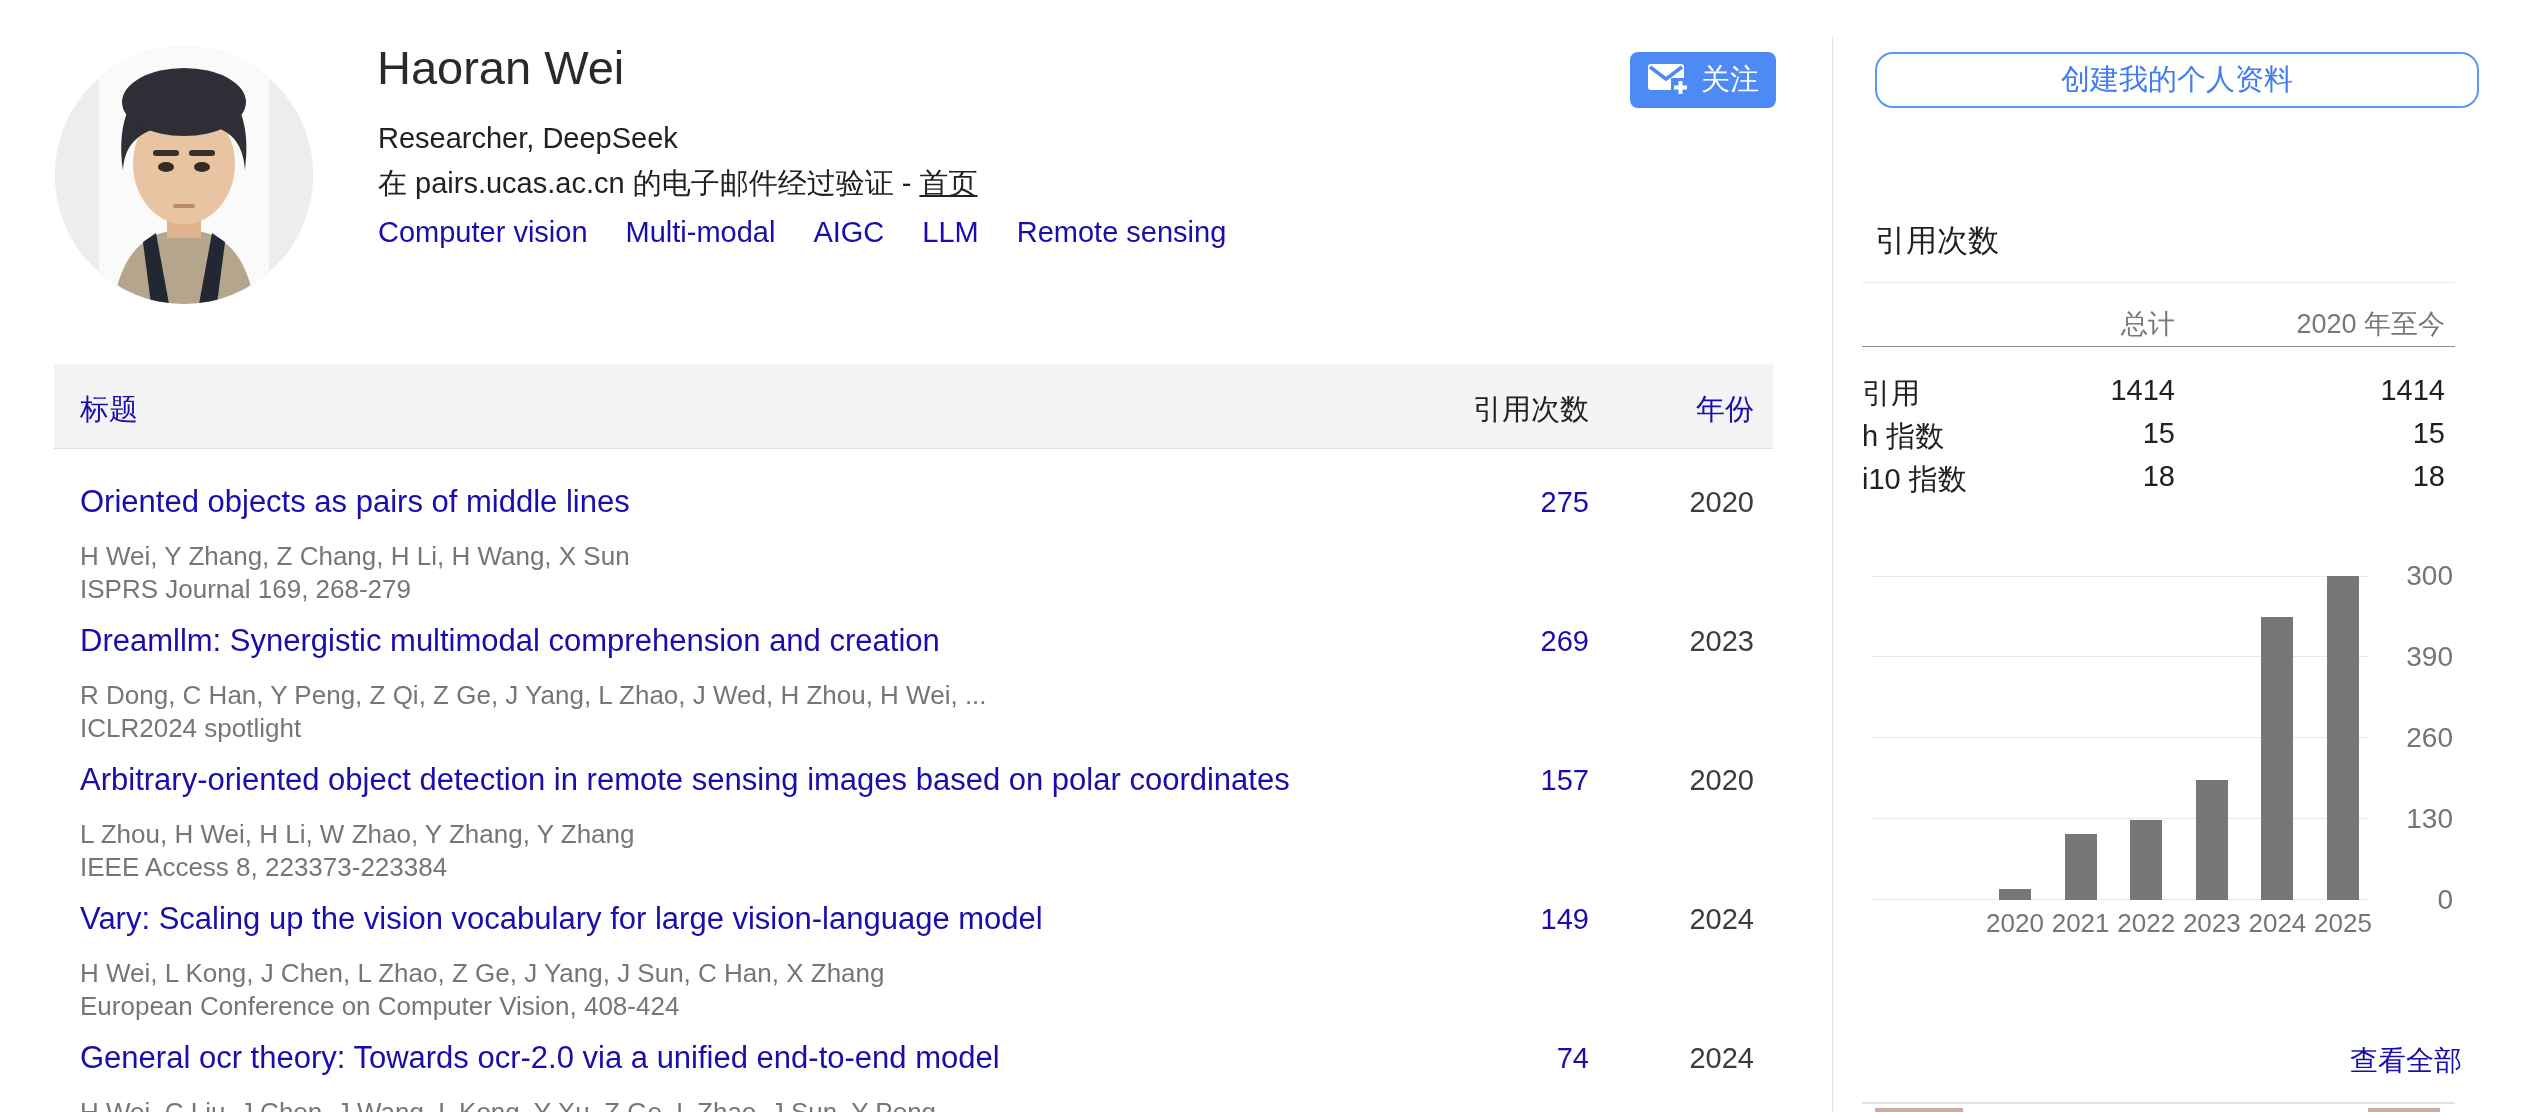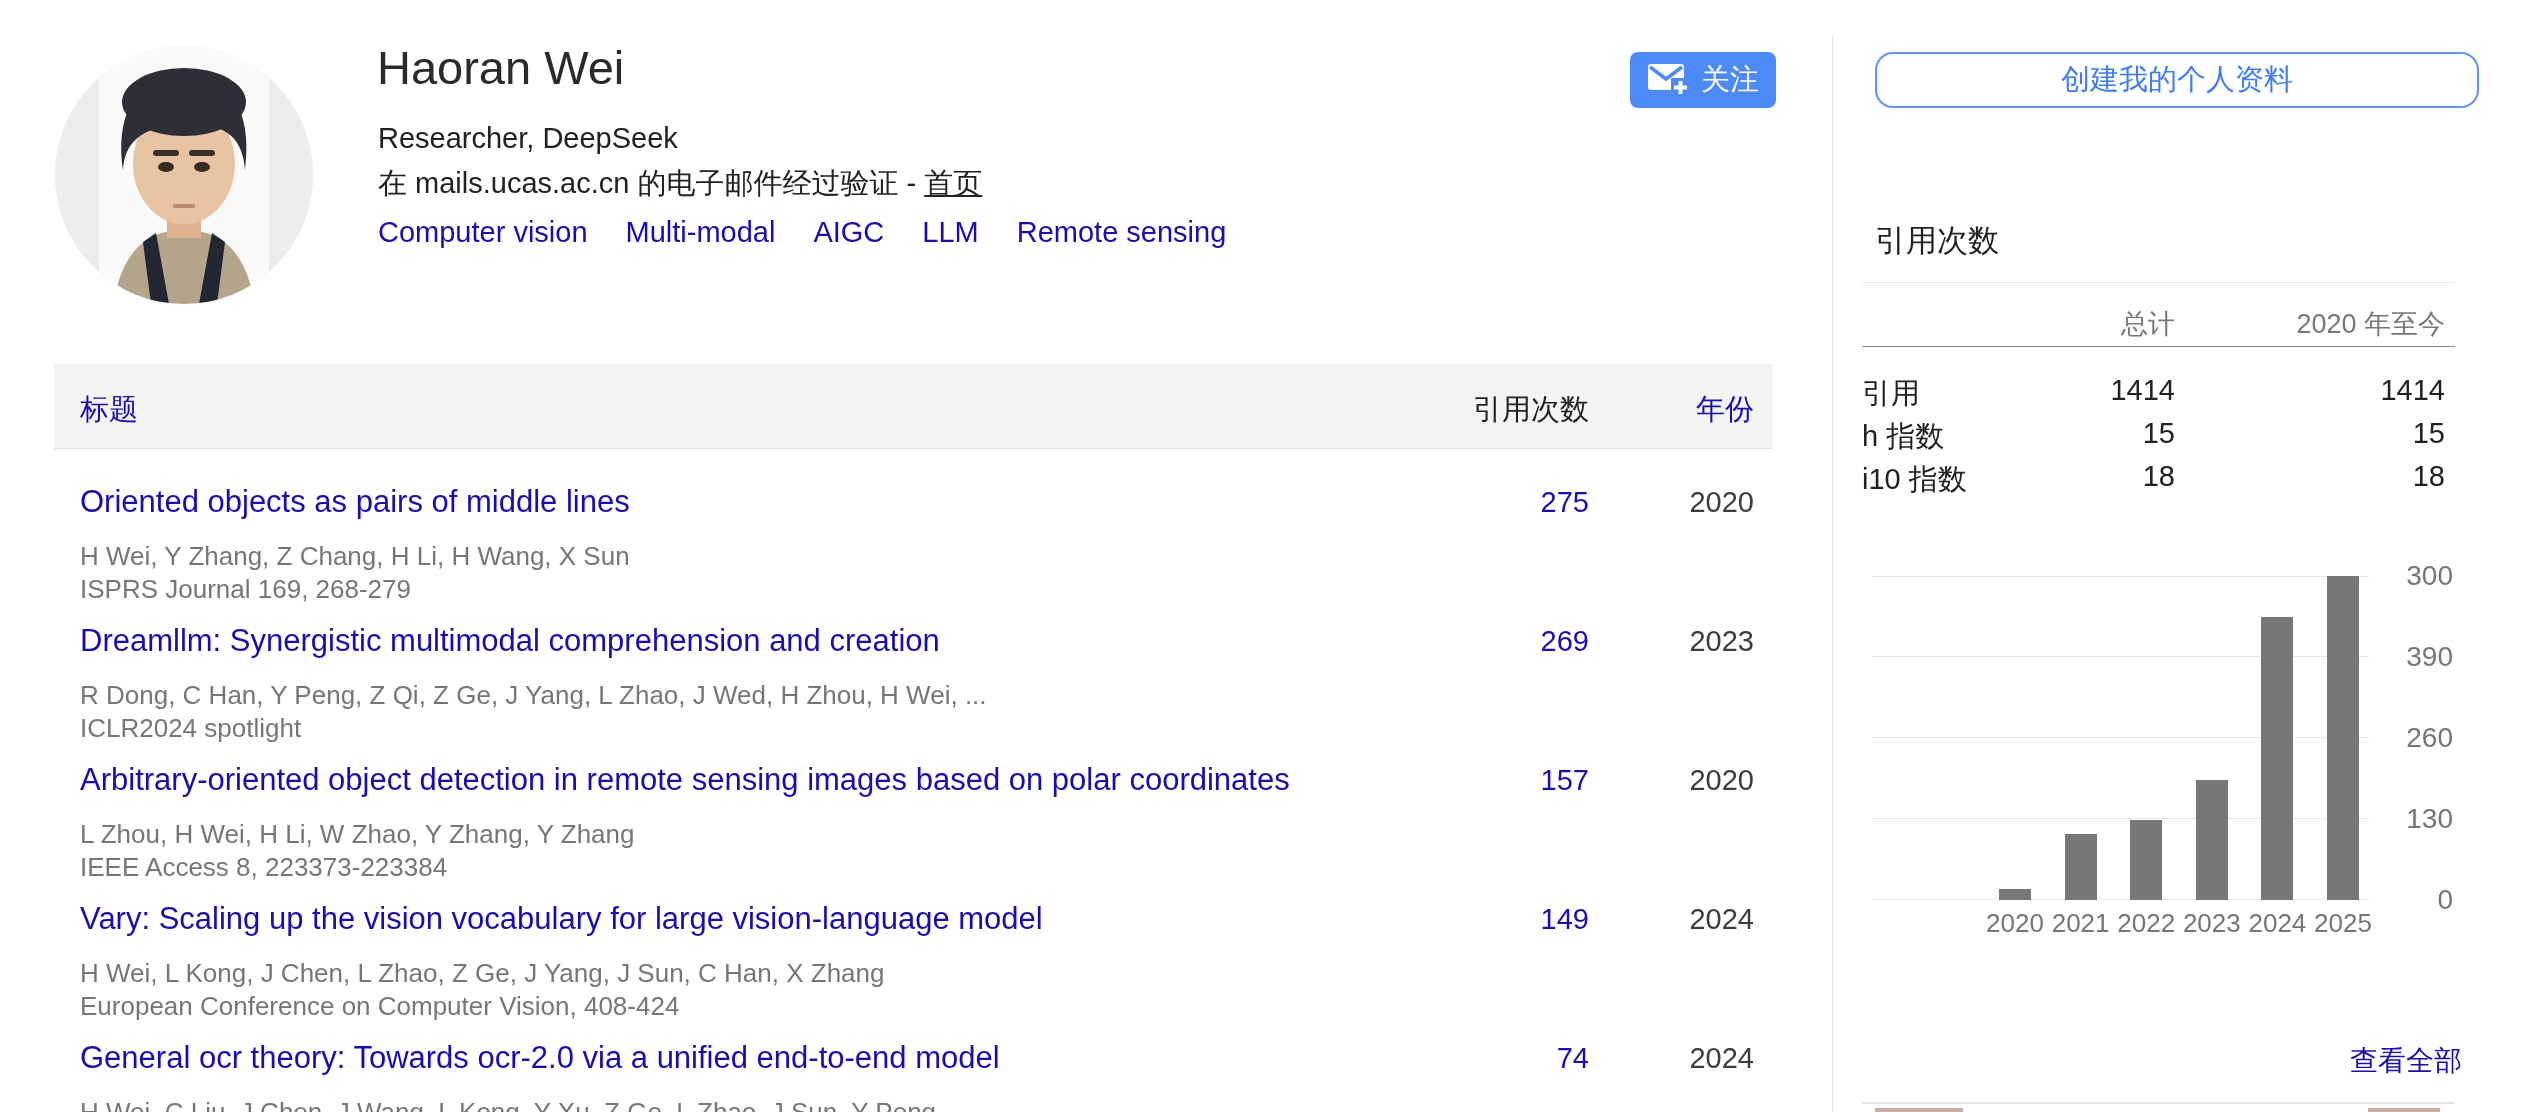--- a/index.html
+++ b/index.html
@@ -93,21 +93,21 @@
       <rect x="134" y="104" width="26" height="6" rx="3" fill="#3a2f28"></rect>
       <ellipse cx="111" cy="121" rx="8" ry="5" fill="#352a24"></ellipse>
       <ellipse cx="147" cy="121" rx="8" ry="5" fill="#352a24"></ellipse>
       <rect x="118" y="158" width="22" height="4" rx="2" fill="#b98a6d"></rect>
     </svg>
   </div>
 
   <div class="name">Haoran Wei</div>
   <div class="affil">Researcher, DeepSeek</div>
   <div class="email">
-    <span>在 mails.ucas.ac.cn 的电子邮件经过验证 - </span><a>首页</a>
+    <span>在 pairs.ucas.ac.cn 的电子邮件经过验证 - </span><a>首页</a>
   </div>
   <div class="interests"><a>Computer vision</a><a>Multi-modal</a><a>AIGC</a><a>LLM</a><a>Remote sensing</a></div>
 
   <button class="follow-btn">
     <span style="display:flex;">
       <svg width="44" height="38" viewBox="0 0 44 38">
         <rect x="1" y="3" width="36" height="26" rx="3" fill="#ffffff"></rect>
         <polyline points="3,6 19,18 35,6" fill="none" stroke="#4d8af5" stroke-width="3.5"></polyline>
         <rect x="24" y="17" width="19" height="19" fill="#4d8af5"></rect>
         <rect x="31.5" y="20" width="4" height="13" fill="#ffffff"></rect>

